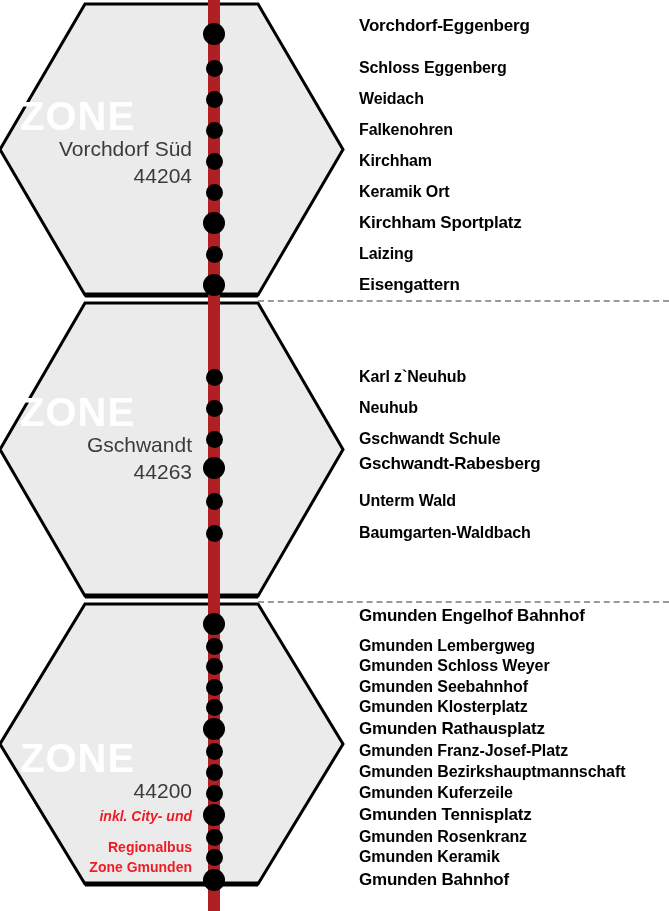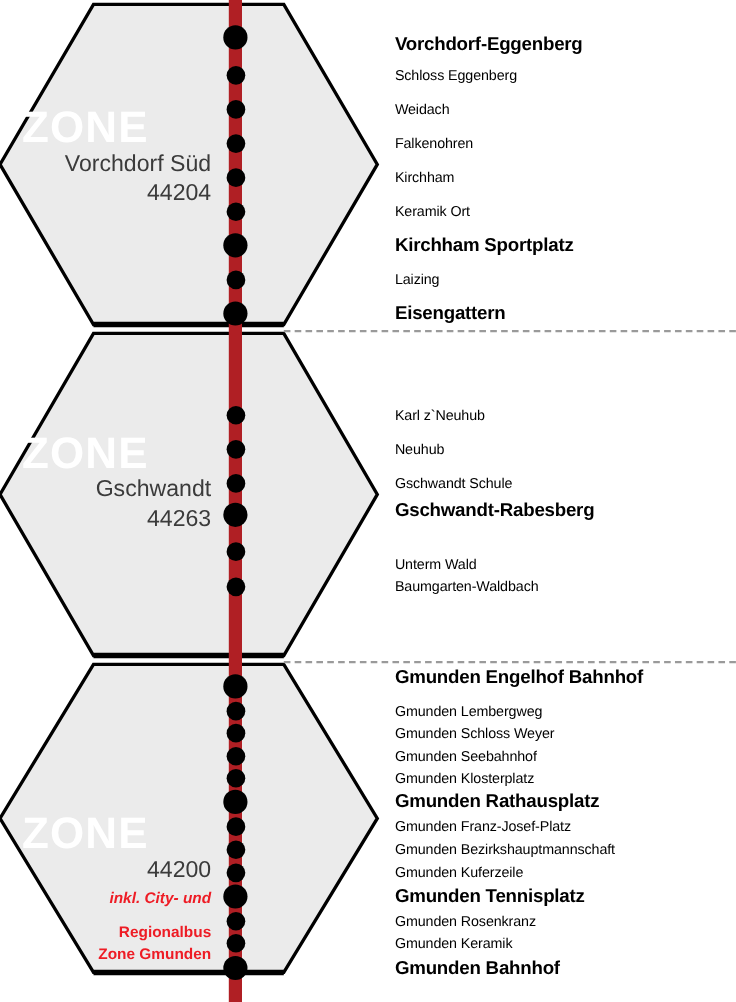--- a/index.html
+++ b/index.html
@@ -96,22 +96,22 @@
     white-space: nowrap;
     color: #000000;
     transform: translateY(-50%);
   }
   .station-label.major {
     font-size: 17px;
     font-weight: bold;
     letter-spacing: -0.2px;
   }
   .station-label.minor {
-    font-size: 13px;
-    font-weight: normal;
+    font-size: 16px;
+    font-weight: bold;
     letter-spacing: -0.1px;
   }
 </style>
 </head>
 <body>
 
 <div id="diagram">
 
   <svg id="hexlayer" viewBox="0 0 669 911">
     <g id="hexgroup">
@@ -176,34 +176,34 @@
       <div class="zone-text" style="left: 20px; top: 738px; width: 172px;">
         <span class="zone-word" style="color: rgb(255, 255, 255);">ZONE</span>
         <span class="zone-number" style="color: rgb(59, 59, 59);">44200</span>
         <span class="zone-note" style="color: rgb(238, 28, 37); font-style: italic;">inkl. City- und</span>
         <span class="zone-note" style="color: rgb(238, 28, 37); margin-top: 12px;">Regionalbus</span>
         <span class="zone-note" style="color: rgb(238, 28, 37); margin-top: 0px; text-align: right;">Zone Gmunden</span>
       </div>
     </div>
 
   <div id="labels">
-      <div class="station-label major" style="top: 40px;">Vorchdorf-Eggenberg</div>
+      <div class="station-label major" style="top: 26px;">Vorchdorf-Eggenberg</div>
       <div class="station-label minor" style="top: 68px;">Schloss Eggenberg</div>
       <div class="station-label minor" style="top: 99px;">Weidach</div>
       <div class="station-label minor" style="top: 130px;">Falkenohren</div>
       <div class="station-label minor" style="top: 161px;">Kirchham</div>
       <div class="station-label minor" style="top: 192px;">Keramik Ort</div>
       <div class="station-label major" style="top: 223px;">Kirchham Sportplatz</div>
       <div class="station-label minor" style="top: 254px;">Laizing</div>
       <div class="station-label major" style="top: 285px;">Eisengattern</div>
       <div class="station-label minor" style="top: 377px;">Karl z`Neuhub</div>
       <div class="station-label minor" style="top: 408px;">Neuhub</div>
       <div class="station-label minor" style="top: 439px;">Gschwandt Schule</div>
       <div class="station-label major" style="top: 464px;">Gschwandt-Rabesberg</div>
-      <div class="station-label minor" style="top: 501px; margin-top: 12px;">Unterm Wald</div>
+      <div class="station-label minor" style="top: 501px;">Unterm Wald</div>
       <div class="station-label minor" style="top: 533px;">Baumgarten-Waldbach</div>
       <div class="station-label major" style="top: 604px; margin-top: 12px;">Gmunden Engelhof Bahnhof</div>
       <div class="station-label minor" style="top: 646px;">Gmunden Lembergweg</div>
       <div class="station-label minor" style="top: 666px;">Gmunden Schloss Weyer</div>
       <div class="station-label minor" style="top: 687px;">Gmunden Seebahnhof</div>
       <div class="station-label minor" style="top: 707px;">Gmunden Klosterplatz</div>
       <div class="station-label major" style="top: 729px;">Gmunden Rathausplatz</div>
       <div class="station-label minor" style="top: 751px;">Gmunden Franz-Josef-Platz</div>
       <div class="station-label minor" style="top: 772px;">Gmunden Bezirkshauptmannschaft</div>
       <div class="station-label minor" style="top: 793px;">Gmunden Kuferzeile</div>

